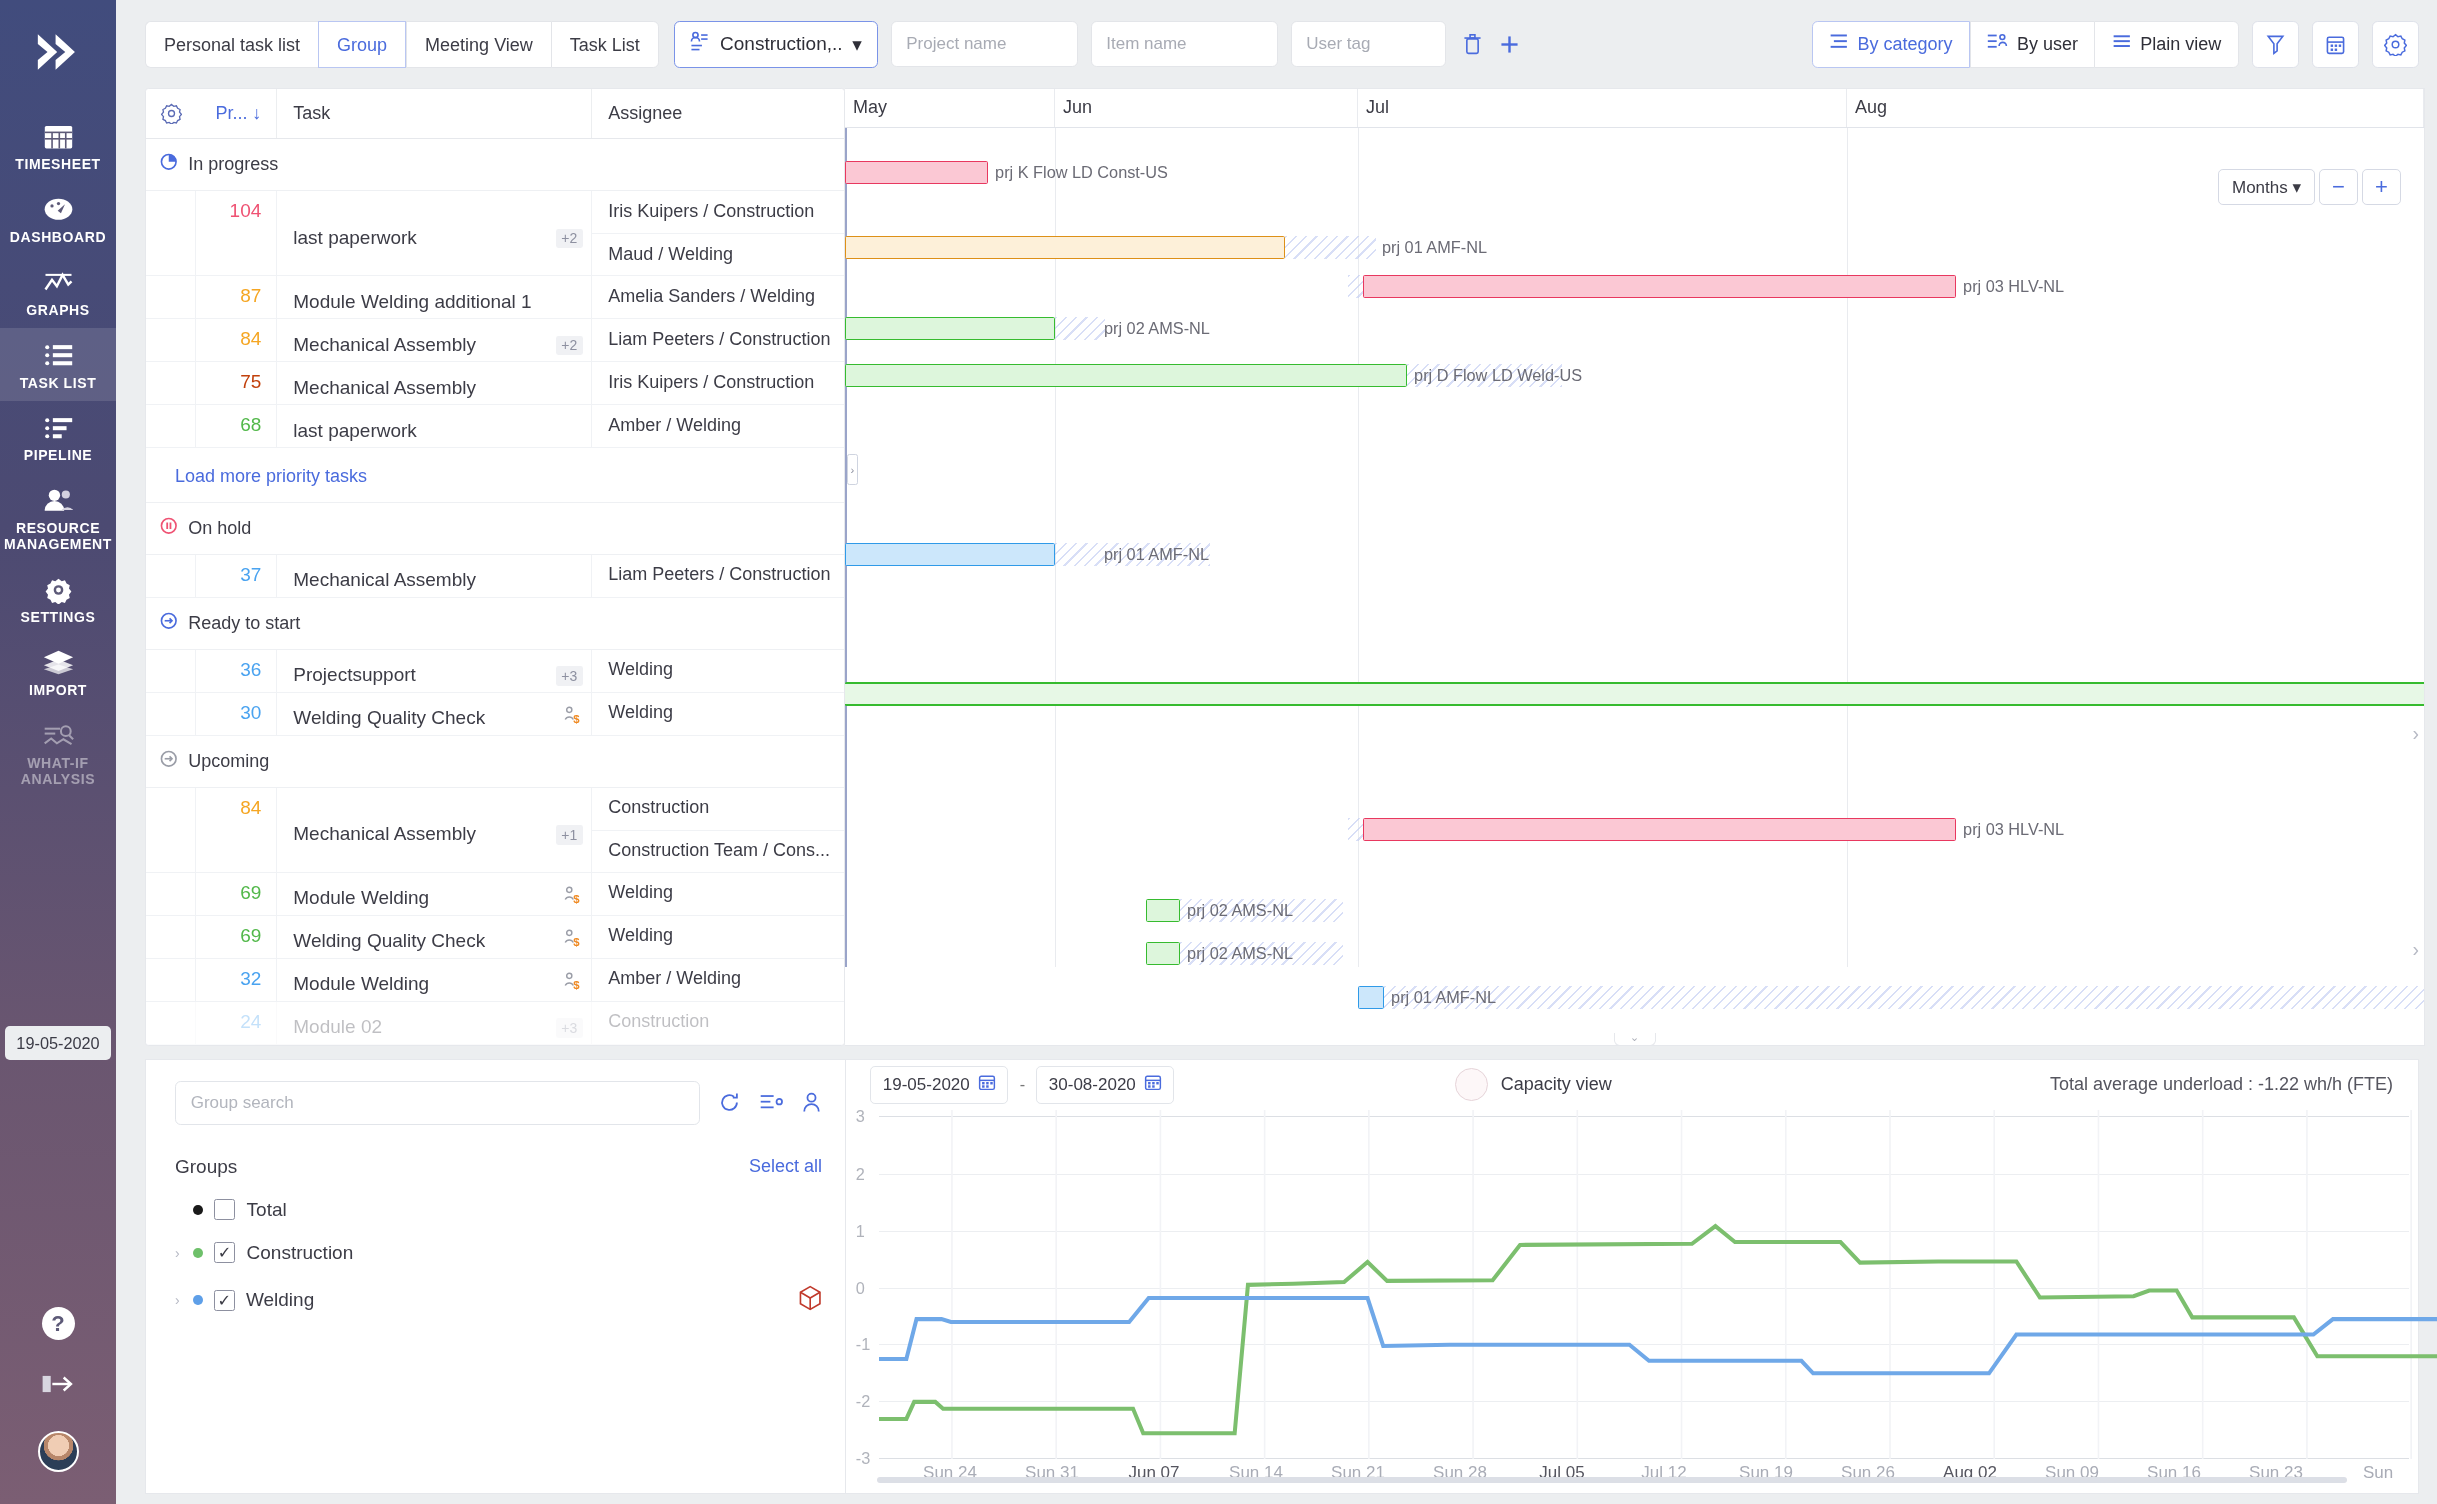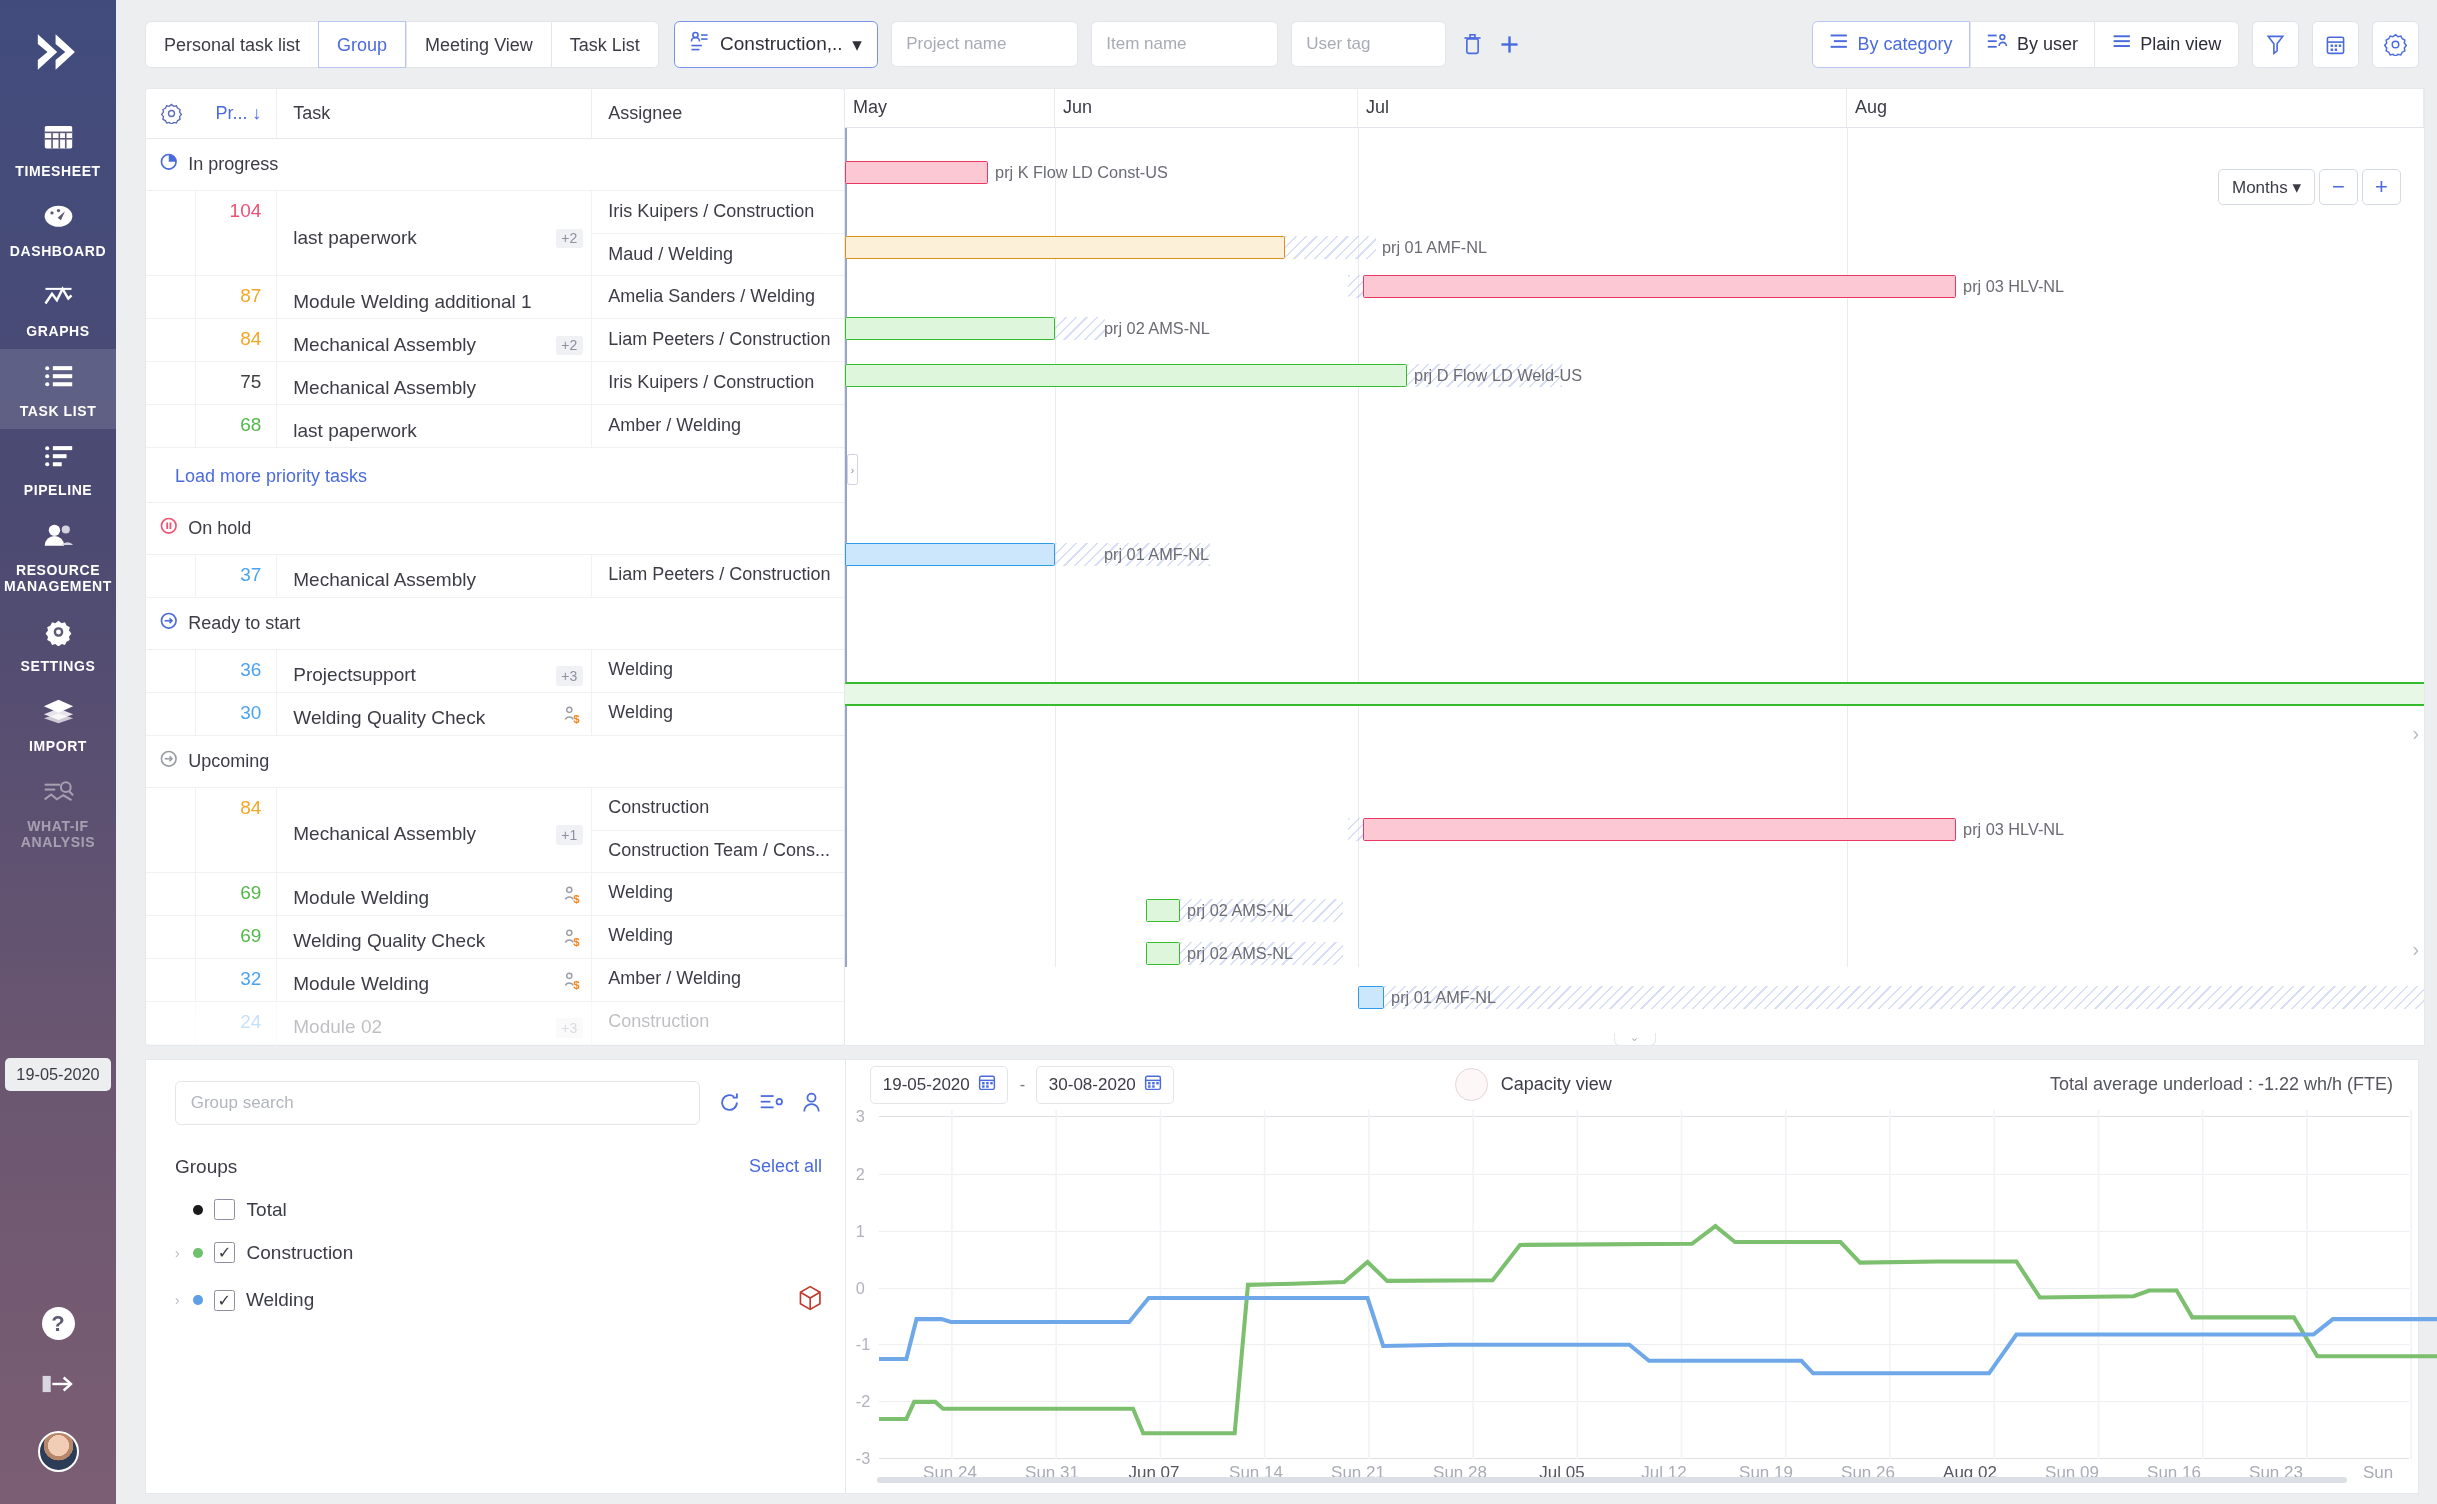--- a/index.html
+++ b/index.html
@@ -13,21 +13,21 @@
   
   .leftnav {
     width: 116px; height: 1505px; flex: 0 0 116px;
     background: linear-gradient(180deg,#414c7d 0%, #4c4a72 35%, #6a5670 70%, #7b5e73 100%);
     display: flex; flex-direction: column; align-items: center;
     position: relative; color: #fff;
   }
   .logo { margin-top: 31px; margin-bottom: 34px; }
   .navitem {
     width: 116px; padding: 11.4px 3.3px 9.8px 3.3px; text-align: center;
-    display: flex; flex-direction: column; align-items: center; gap: 11px;
+    display: flex; flex-direction: column; align-items: center; gap: 4px;
     cursor: pointer;
   }
   .navitem.active { background: rgba(255,255,255,0.12); }
   .navitem.disabled { opacity: .45; }
   .navitem .lbl {
     font-size: 14px; font-weight: bold; letter-spacing: 0.6px;
     line-height: 1.18; color: #fff; text-transform: uppercase;
   }
   .navicon { width: 34px; height: 31px; display:flex; align-items:center; justify-content:center; }
   .nav-spacer { flex: 1 1 auto; }
@@ -497,21 +497,21 @@
             <span>Mechanical Assembly</span>
             <span class="plusbadge">+2</span>
           </div>
           <div class="tr-asg">
               <div class="line">Liam Peeters / Construction</div>
             </div>
         </div>
 
         <div class="task-row">
           <div class="tr-blank"></div>
-          <div class="tr-pr" style="color:#404040">75</div>
+          <div class="tr-pr" style="color:#c2410c">75</div>
           <div class="tr-task">
               <span>Mechanical Assembly</span>
             </div>
           <div class="tr-asg">
               <div class="line">Iris Kuipers / Construction</div>
             </div>
         </div>
 
         <div class="task-row">
           <div class="tr-blank"></div>

